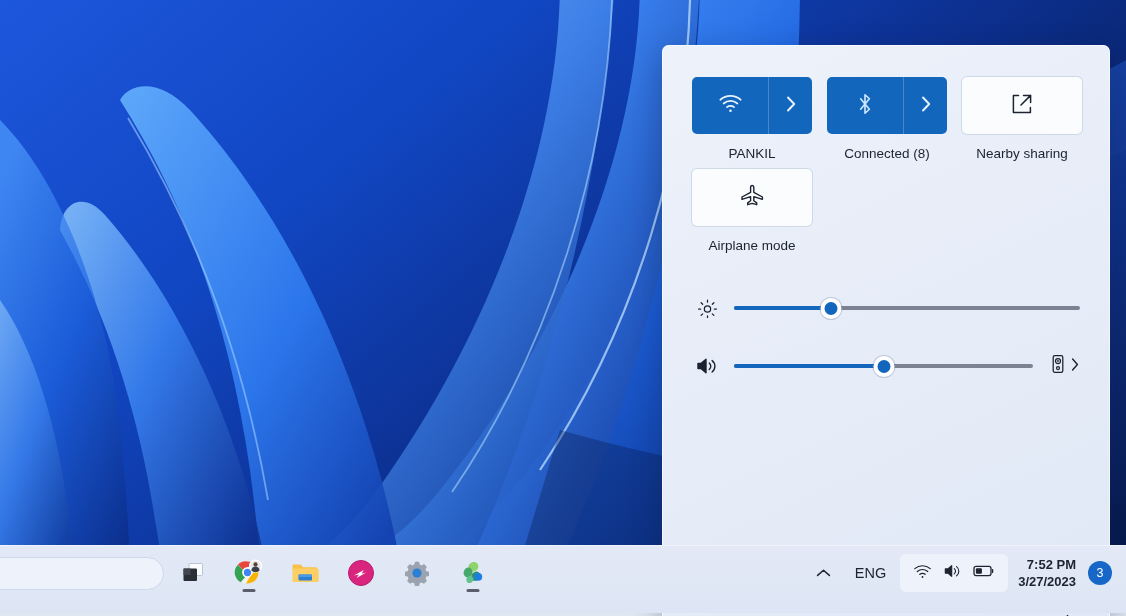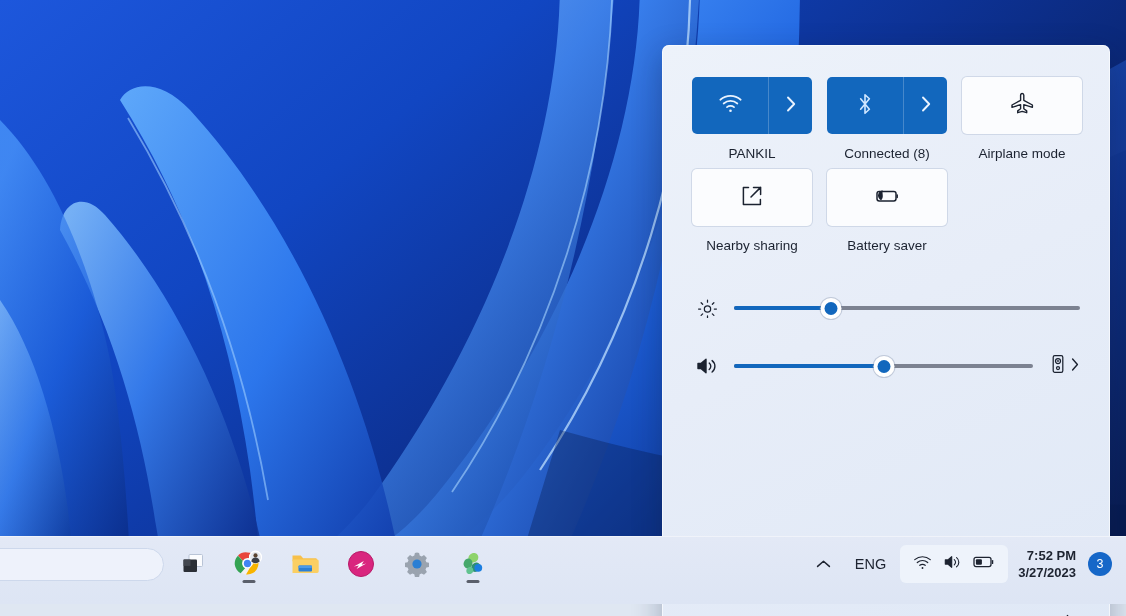--- a/index.html
+++ b/index.html
@@ -25,21 +25,21 @@
     left: 0; top: 0;
     width: 1126px; height: 562px;
     overflow: hidden;
     background: linear-gradient(120deg, #1b54d6 0%, #1448c4 28%, #0f3ba8 52%, #0b2c82 72%, #dbe4f0 100%);
   }
   #wallpaper svg { position: absolute; left: 0; top: 0; width: 100%; height: 100%; display: block; }
 
   
   #taskbar {
     position: absolute;
-    left: 0; bottom: 12px;
+    left: 0; bottom: 3px;
     width: 1126px; height: 68px;
     background: linear-gradient(180deg, #e3e9f6 0%, #dde5f4 100%);
     display: flex;
     align-items: center;
     border-top: 1px solid rgba(255,255,255,.55);
   }
   #search-pill {
     position: absolute;
     left: -34px; top: 11px;
     width: 198px; height: 33px;
@@ -361,52 +361,40 @@
             </span>
           </div>
         </div>
         <div class="tile-label">Connected (8)</div>
       </div>
 
 
       <div class="tile-cell">
         <div class="tile off single">
           <span>
-            <svg width="26" height="24" viewBox="0 0 26 24" fill="none" stroke="#1b2230" stroke-width="1.4" stroke-linejoin="round" stroke-linecap="round">
-              <path d="M11.6 3.3c0-1 .7-1.8 1.6-1.8s1.6.8 1.6 1.8v5l8.6 4.7v2.3l-8.6-2.6v4.1l2.9 2.1v1.8l-4.5-1.3-4.5 1.3v-1.8l2.9-2.1v-4.1L3 15.3V13l8.6-4.7z"></path>
-            </svg>
-          </span>
-        </div>
-        <div class="tile-label">Airplane mode</div>
-      </div>
-
-      <div class="tile-cell">
-        <div class="tile off single">
-          <span>
             <svg width="24" height="24" viewBox="0 0 24 24" fill="none" stroke="#1b2230" stroke-width="1.5" stroke-linecap="round" stroke-linejoin="round">
               <path d="M8.5 3.6H3.4v17h17v-5.2"></path>
               <path d="M20.6 3.4h-7.1M20.6 3.4v7.1M20.6 3.4 11 13"></path>
             </svg>
           </span>
         </div>
         <div class="tile-label">Nearby sharing</div>
       </div>
 
       <div class="tile-cell">
         <div class="tile off single">
           <span>
-            <svg width="28" height="20" viewBox="0 0 28 18" fill="none" stroke="#1b2230" stroke-width="1.5" stroke-linejoin="round">
-              <rect x="4" y="4.4" width="19" height="9.6" rx="2.2"></rect>
-              <path d="M24.2 8.1v2.4" stroke-linecap="round"></path>
-              <path d="M9.6 3.2c-2.6.5-4.6 2.6-4.6 5.3 0 2.1 1.3 3.9 3.2 4.8 1.1-1.2 1.6-2.6 1.6-4.2 0-2.1-.6-4.2-.2-5.9z" fill="#1b2230" stroke="none"></path>
+            <svg width="26" height="24" viewBox="0 0 26 24" fill="none" stroke="#1b2230" stroke-width="1.4" stroke-linejoin="round" stroke-linecap="round">
+              <path d="M11.6 3.3c0-1 .7-1.8 1.6-1.8s1.6.8 1.6 1.8v5l8.6 4.7v2.3l-8.6-2.6v4.1l2.9 2.1v1.8l-4.5-1.3-4.5 1.3v-1.8l2.9-2.1v-4.1L3 15.3V13l8.6-4.7z"></path>
             </svg>
           </span>
         </div>
-        <div class="tile-label">Battery saver</div>
-      </div>
+        <div class="tile-label">Airplane mode</div>
+      </div>
+
 
     </div>
 
     <div id="sliders">
 
       <div class="slider-row">
         <span class="slider-icon">
           <svg width="19" height="19" viewBox="0 0 20 20" fill="none" stroke="#1b2230" stroke-width="1.3" stroke-linecap="round">
             <circle cx="10" cy="10.6" r="3.3"></circle>
             <path d="M10 1.2v2.2M10 17.8v2.2M3.3 3.9l1.6 1.6M15.1 15.7l1.6 1.6M.6 10.6h2.2M17.2 10.6h2.2M3.3 17.3l1.6-1.6M15.1 5.5l1.6-1.6"></path>

